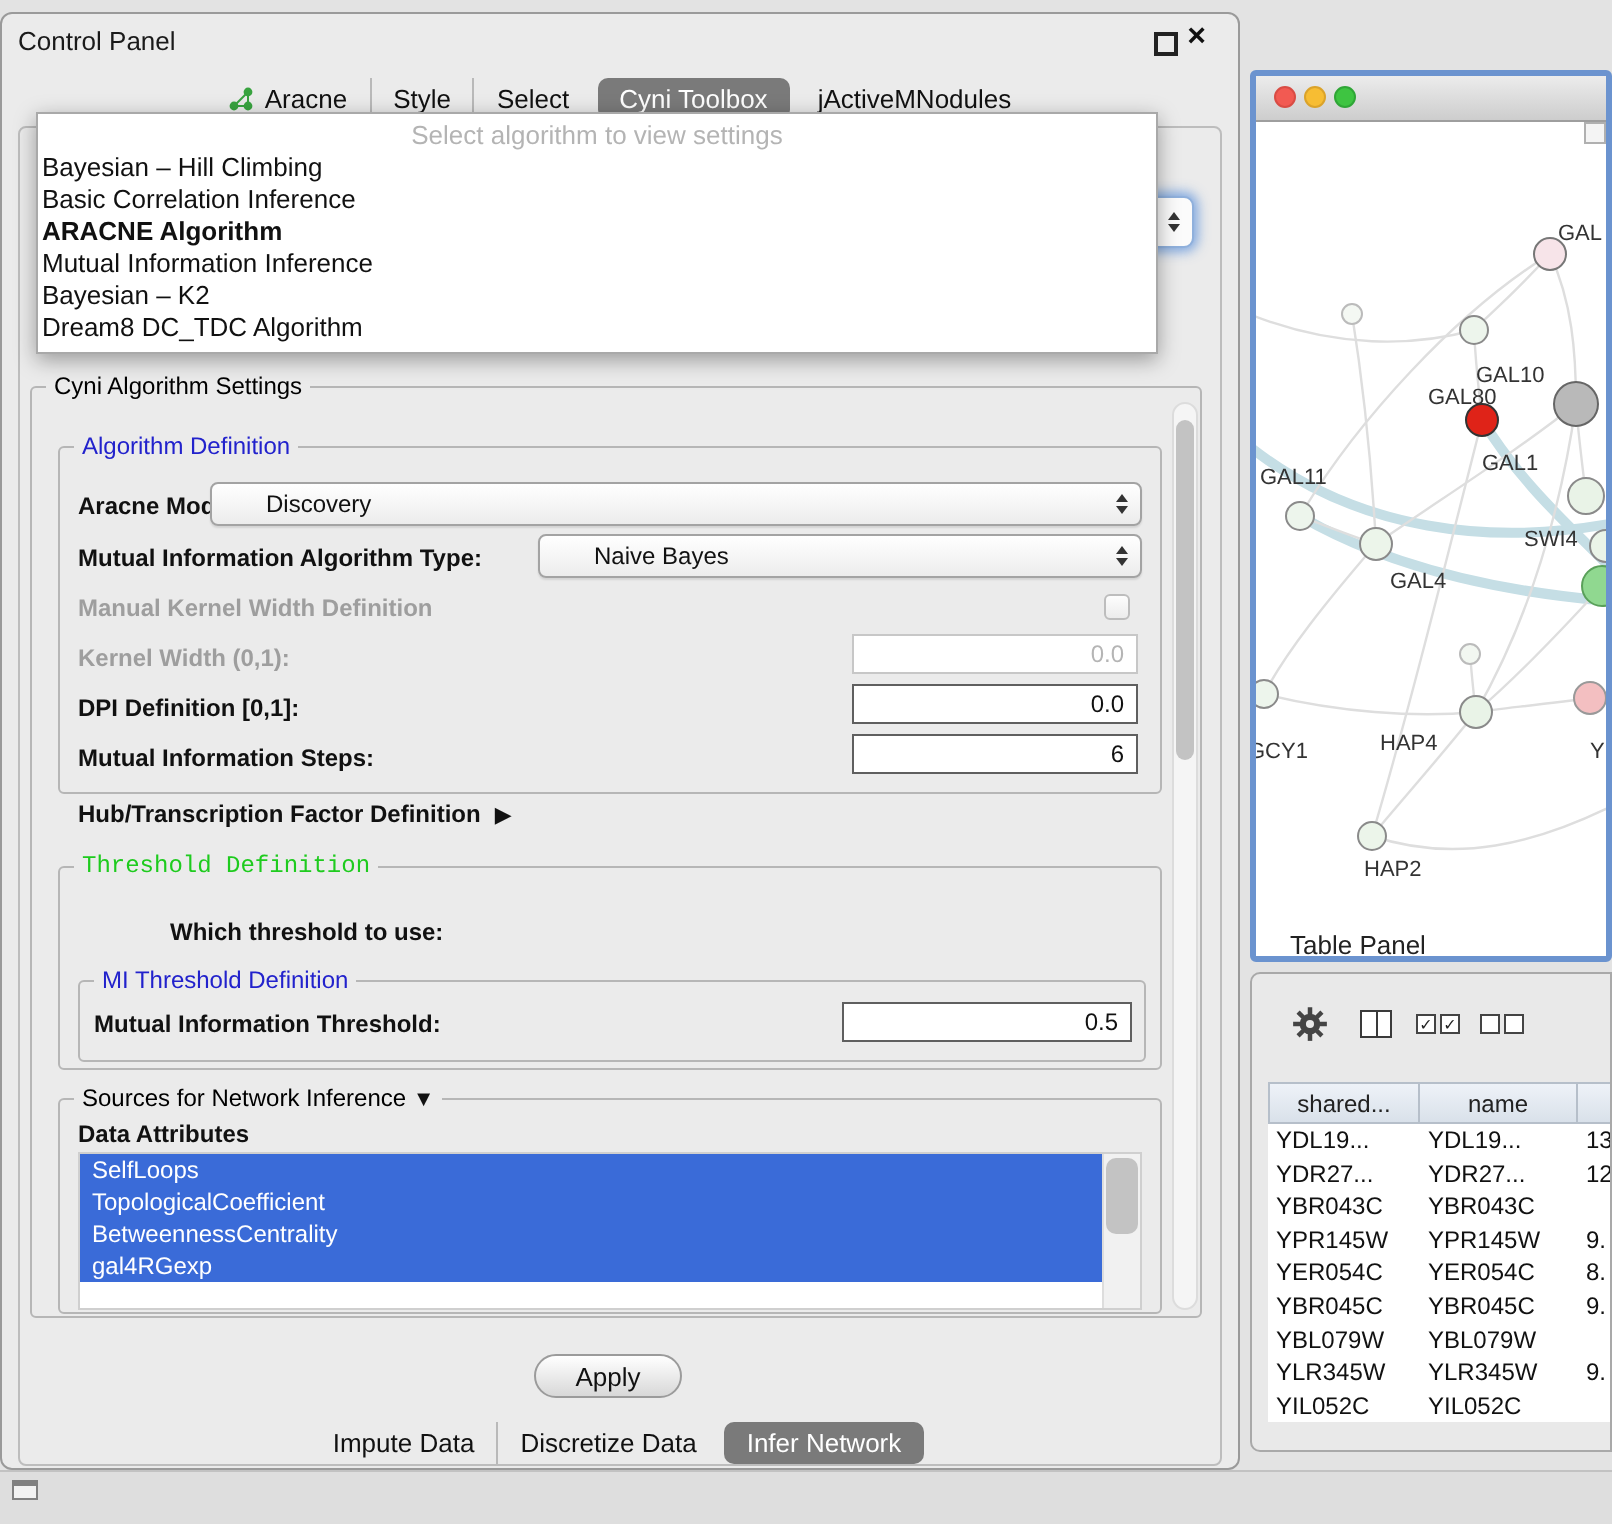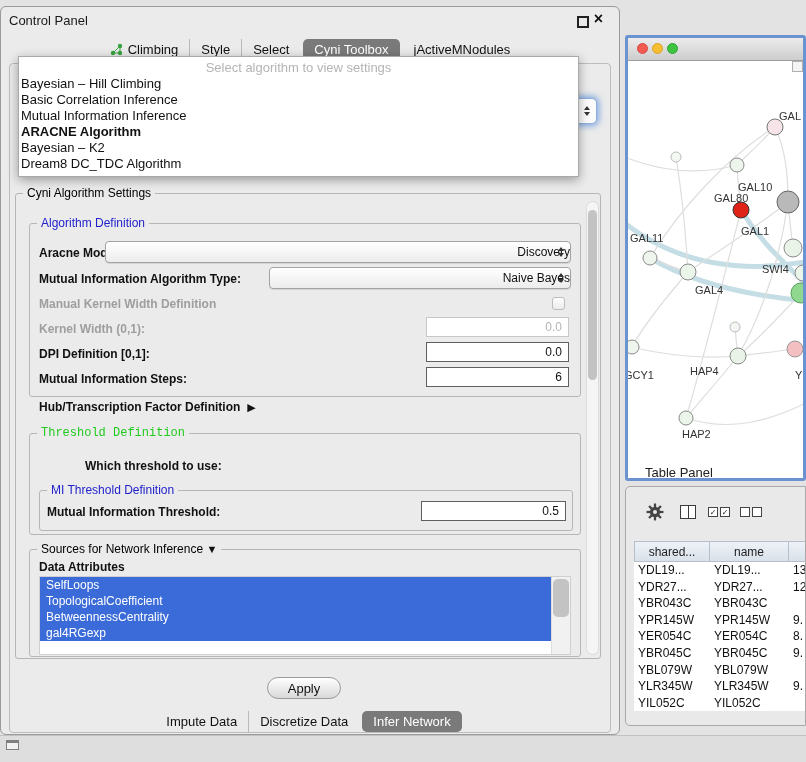--- a/index.html
+++ b/index.html
@@ -40,21 +40,21 @@
   .legend{position:absolute;top:-8px;left:7px;background:#ebebeb;padding:0 4px;font-size:12px;
           line-height:15px;white-space:nowrap;}
   .legend.blue{color:#2222cc;}
   .legend.green{color:#1ecb1e;}
 
   .flabel{position:absolute;font-size:12px;font-weight:bold;color:#111;white-space:nowrap;}
   .flabel.disabled{color:#9e9e9e;}
 
   .combo{position:absolute;background:linear-gradient(#ffffff,#ececec);border:1px solid #a3a3a3;border-radius:4px;
          font-size:12px;color:#111;display:flex;align-items:center;padding-left:27px;box-sizing:border-box;
-         box-shadow:0 1px 1px rgba(0,0,0,.10);justify-content:flex-end;}
+         box-shadow:0 1px 1px rgba(0,0,0,.10);}
   .updown{position:absolute;right:6px;top:50%;transform:translateY(-50%);display:flex;flex-direction:column;gap:2px;}
   .updown i{display:block;width:0;height:0;border-left:3.5px solid transparent;border-right:3.5px solid transparent;}
   .updown .up{border-bottom:4px solid #333;}
   .updown .dn{border-top:4px solid #333;}
 
   .tfield{position:absolute;background:#fff;border:1px solid #5f5f5f;font-size:12px;color:#111;display:flex;
           align-items:center;justify-content:flex-end;padding:0 6px;box-sizing:border-box;}
   .tfield.disabled{border-color:#c7c7c7;color:#b5b5b5;}
 
   .checkbox{position:absolute;width:13px;height:13px;background:linear-gradient(#fdfdfd,#ececec);
@@ -127,21 +127,21 @@
   <div class="tabbar" id="top-tabs">
     <div class="tab">
       <svg width="13" height="13">
         <line x1="3" y1="10" x2="10" y2="3" stroke="#38a33f" stroke-width="1"></line>
         <line x1="3" y1="10" x2="10" y2="10" stroke="#38a33f" stroke-width="1"></line>
         <line x1="10" y1="3" x2="10" y2="10" stroke="#38a33f" stroke-width="1"></line>
         <circle cx="3" cy="10" r="2.2" fill="#38a33f"></circle>
           <circle cx="10" cy="3" r="2.2" fill="#38a33f"></circle>
           <circle cx="10" cy="10" r="2.2" fill="#38a33f"></circle>
       </svg>
-      <span>Climbing</span>
+      <span>Aracne</span>
     </div>
     <div class="tab sep">
         <span>Style</span>
       </div>
     <div class="tab sep">
         <span>Select</span>
       </div>
     <div class="tab selected">
         <span>Cyni Toolbox</span>
       </div>
@@ -158,22 +158,22 @@
         <i class="dn"></i>
       </span>
   </div>
 
   <div class="popup">
     <div class="popup-header">Select algorithm to view settings</div>
     <div>
 
     <div class="popup-item">Bayesian – Hill Climbing</div>
         <div class="popup-item">Basic Correlation Inference</div>
+        <div class="popup-item selected">ARACNE Algorithm</div>
         <div class="popup-item">Mutual Information Inference</div>
-        <div class="popup-item selected">ARACNE Algorithm</div>
         <div class="popup-item">Bayesian – K2</div>
         <div class="popup-item">Dream8 DC_TDC Algorithm</div>
       </div>
   </div>
 
   <div class="group" style="left:14px;top:186px;width:586px;height:466px;">
     <span class="legend">Cyni Algorithm Settings</span>
   </div>
 
   <div class="scrollbar-v" style="left:585px;top:194px;width:13px;height:454px;">

